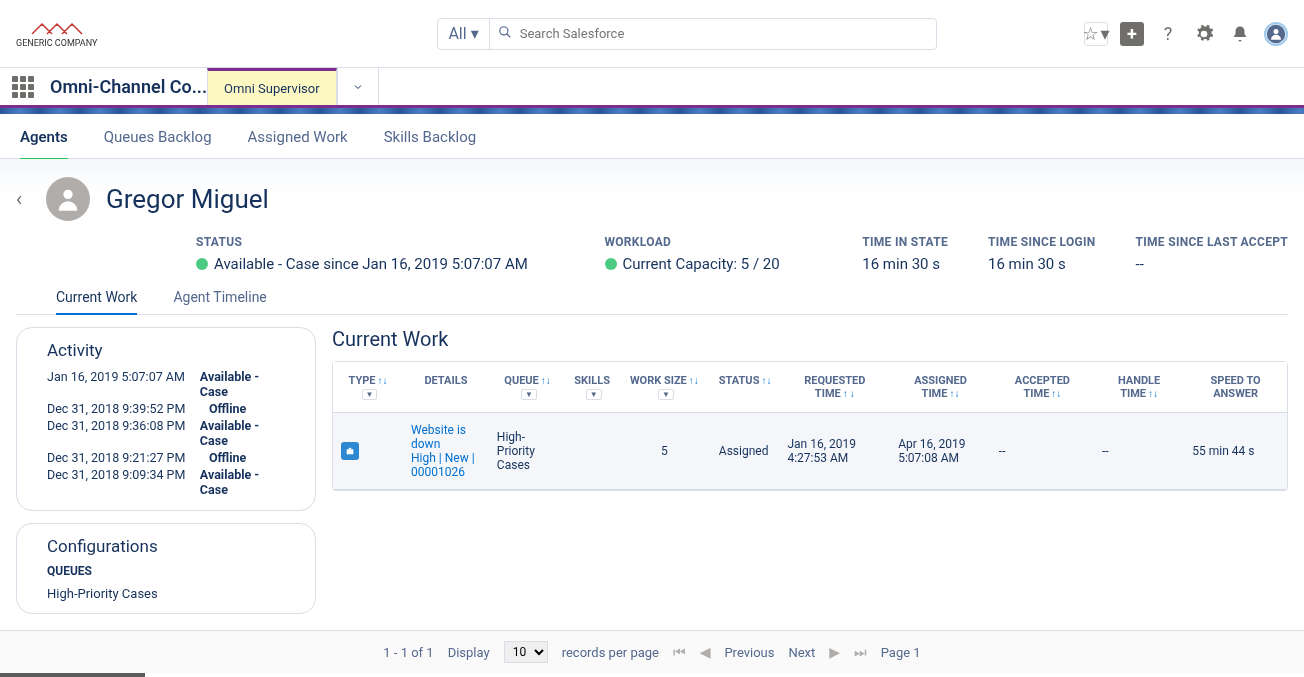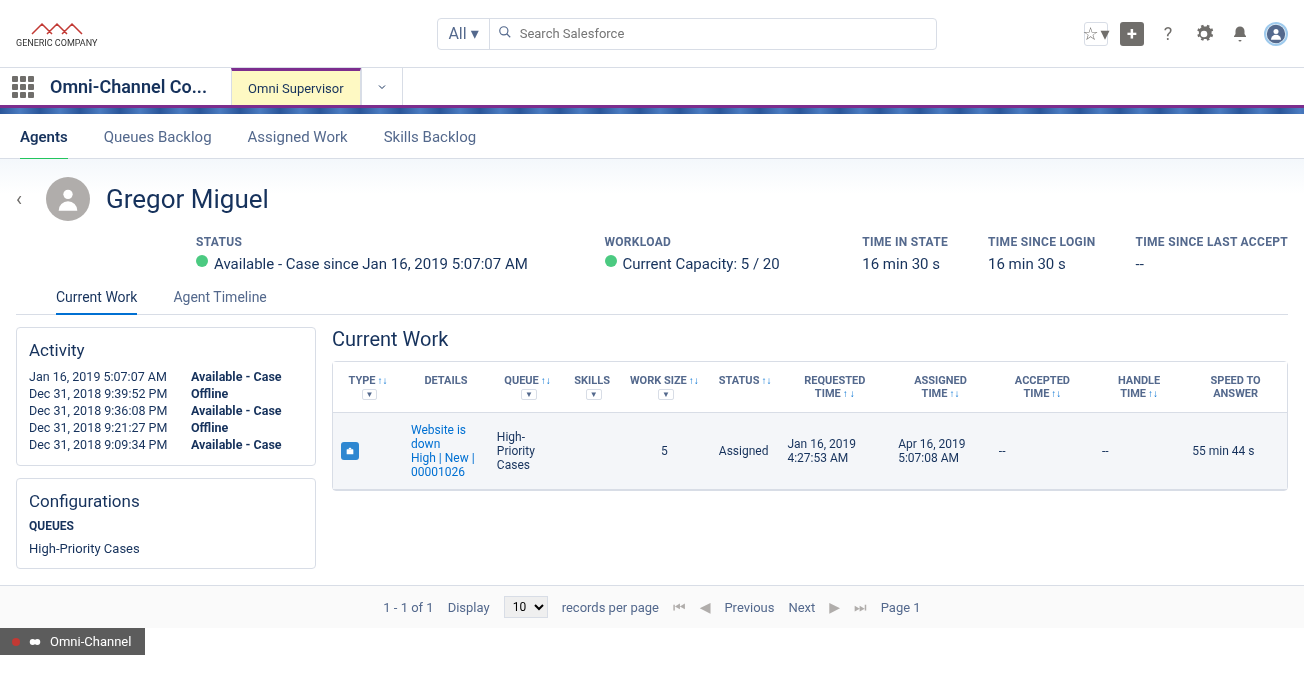--- a/index.html
+++ b/index.html
@@ -12,43 +12,43 @@
 .search-icon { padding: 0 8px; color:#54698d;}
 .search-input { border:none; outline:none; flex:1; font-size:13px; color:#54698d; padding-right:8px;}
 .top-icons { margin-left:auto; display:flex; align-items:center; gap:12px; color:#706e6b;}
 .top-icons .ico { width:24px; height:24px; display:flex; align-items:center; justify-content:center; cursor:pointer; font-size:18px;}
 .fav-box { border:1px solid #d8dde6; border-radius:3px; padding:2px 4px; display:flex; align-items:center; gap:2px; font-size:12px;}
 .plus-box { background:#706e6b; color:#fff; border-radius:3px; width:22px; height:22px; display:flex; align-items:center; justify-content:center; font-size:16px; font-weight:bold;}
 .avatar { width:32px; height:32px; border-radius:50%; background:#e5f0f8; border:2px solid #9ecaed; display:flex; align-items:center; justify-content:center;}
 .context-bar { display:flex; align-items:center; border-bottom:3px solid #7c2d8e; height:40px; padding:0 12px;}
 .app-launcher { display:grid; grid-template-columns:repeat(3,6px); grid-template-rows:repeat(3,6px); gap:2px; margin-right:16px; cursor:pointer;}
 .app-launcher span { background:#706e6b; border-radius:1px;}
-.app-name { font-size:18px; font-weight:600; color:#16325c; margin-right:24px;}
+.app-name { font-size:18px; font-weight:600; color:#16325c; }
 .nav-tab { display:flex; align-items:center; height:100%; padding:0 16px; border-top:3px solid #7c2d8e; border-left:1px solid #d8dde6; border-right:1px solid #d8dde6; background:#fef9c3; font-size:13px; color:#16325c;}
 .nav-tab-arrow { border-left:1px solid #d8dde6; border-right:1px solid #d8dde6; padding:0 14px; height:100%; display:flex; align-items:center; cursor:pointer;}
 .band { height:6px; background:linear-gradient(90deg,#2a5699,#4a7bc0,#2a5699); background-size: 40px 6px;}
 .page-body { padding:0 16px 16px; background:linear-gradient(180deg,#e5eef7 0,#fff 80px);}
 .primary-tabs { display:flex; gap:36px; border-bottom:1px solid #d8dde6; background:#fff; margin:0 -16px; padding:0 20px;}
 .primary-tab { padding:14px 0 12px; font-size:15px; color:#54698d; cursor:pointer; }
 .primary-tab.active { color:#16325c; font-weight:600; border-bottom:1px solid #22c55e; margin-bottom:-1px;}
 .header-row { display:flex; align-items:center; padding:18px 0 8px; gap:16px;}
 .back-chev { font-size:20px; color:#706e6b; cursor:pointer; margin-right:8px;}
 .user-circle { width:44px; height:44px; border-radius:50%; background:#b0adab; display:flex; align-items:center; justify-content:center;}
 .agent-name { font-size:26px; font-weight:400; color:#16325c;}
 .stats-row { display:flex; padding:6px 0 8px 180px; gap:40px; font-size:13px;}
 .stat { display:flex; flex-direction:column; gap:6px;}
 .stat-label { font-size:12px; font-weight:700; color:#54698d; text-transform:uppercase; letter-spacing:0.3px;}
-.stat-value { font-size:15px; color:#16325c; display:flex; align-items:flex-start; gap:6px;}
+.stat-value { font-size:15px; color:#16325c; display:flex; align-items:center; gap:6px;}
 .green-dot { width:12px; height:12px; border-radius:50%; background:#4bca81;}
 .sub-tabs { display:flex; gap:36px; border-bottom:1px solid #d8dde6; padding:0 40px;}
 .sub-tab { padding:8px 0; font-size:14px; color:#54698d; cursor:pointer;}
 .sub-tab.active { color:#16325c; border-bottom:2px solid #0070d2; margin-bottom:-1px;}
 .content-row { display:flex; gap:16px; margin-top:12px;}
 .left-col { width:300px; display:flex; flex-direction:column; gap:12px;}
-.card { background:#fff; border:1px solid #d8dde6; border-radius:4px; padding:12px 12px;}
+.card { background:#fff; border:1px solid #d8dde6; border-radius:16px; padding:12px 30px;}
 .card h3 { font-size:17px; font-weight:400; color:#16325c; margin-bottom:8px;}
 .card h4 { font-size:12px; font-weight:700; color:#16325c; text-transform:uppercase; margin-bottom:8px;}
 .status-list { font-size:12.5px;}
 .status-row { display:flex; gap:10px; padding:1px 0;}
 .status-time { width:152px; color:#16325c;}
 .status-name { font-weight:700; color:#16325c;}
 .right-col { flex:1;}
 .cw-title { font-size:20px; font-weight:400; color:#16325c; margin-bottom:10px;}
 .data-table { width:100%; border:1px solid #d8dde6; border-radius:4px; font-size:12px; border-collapse:separate; border-spacing:0;}
 .data-table th { text-align:center; padding:12px 8px; font-size:11px; font-weight:700; color:#54698d; border-bottom:1px solid #d8dde6; vertical-align:top; background:#fff;}

